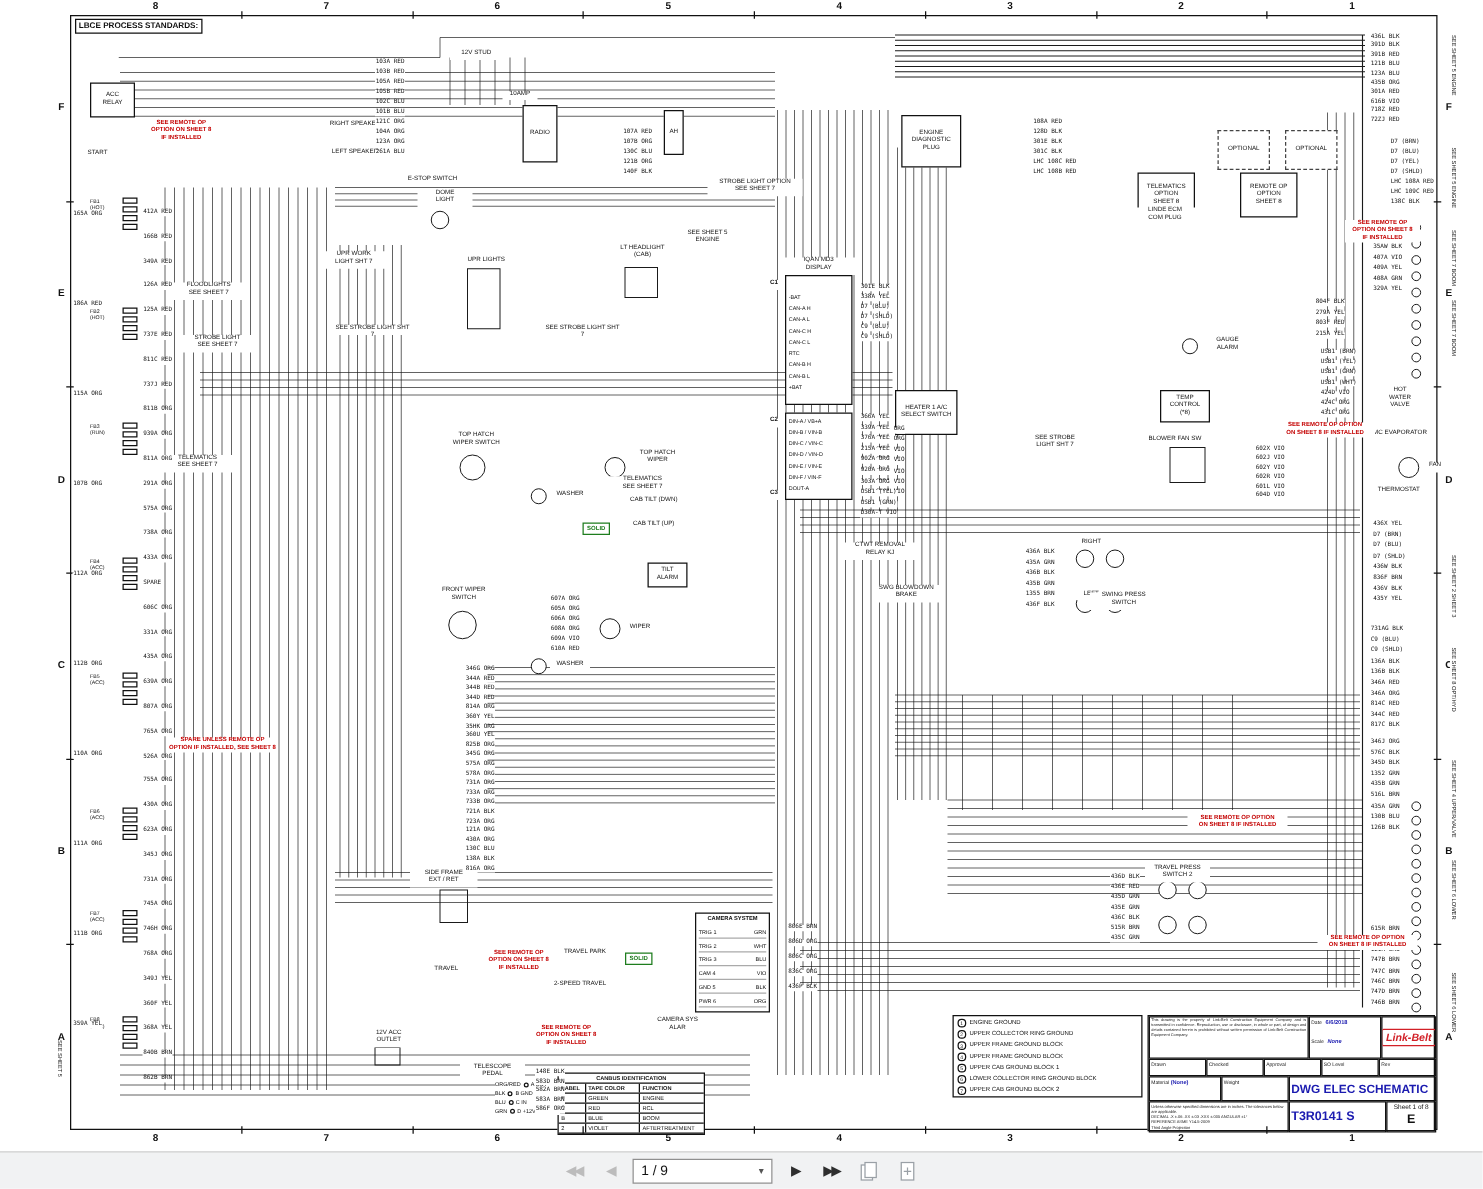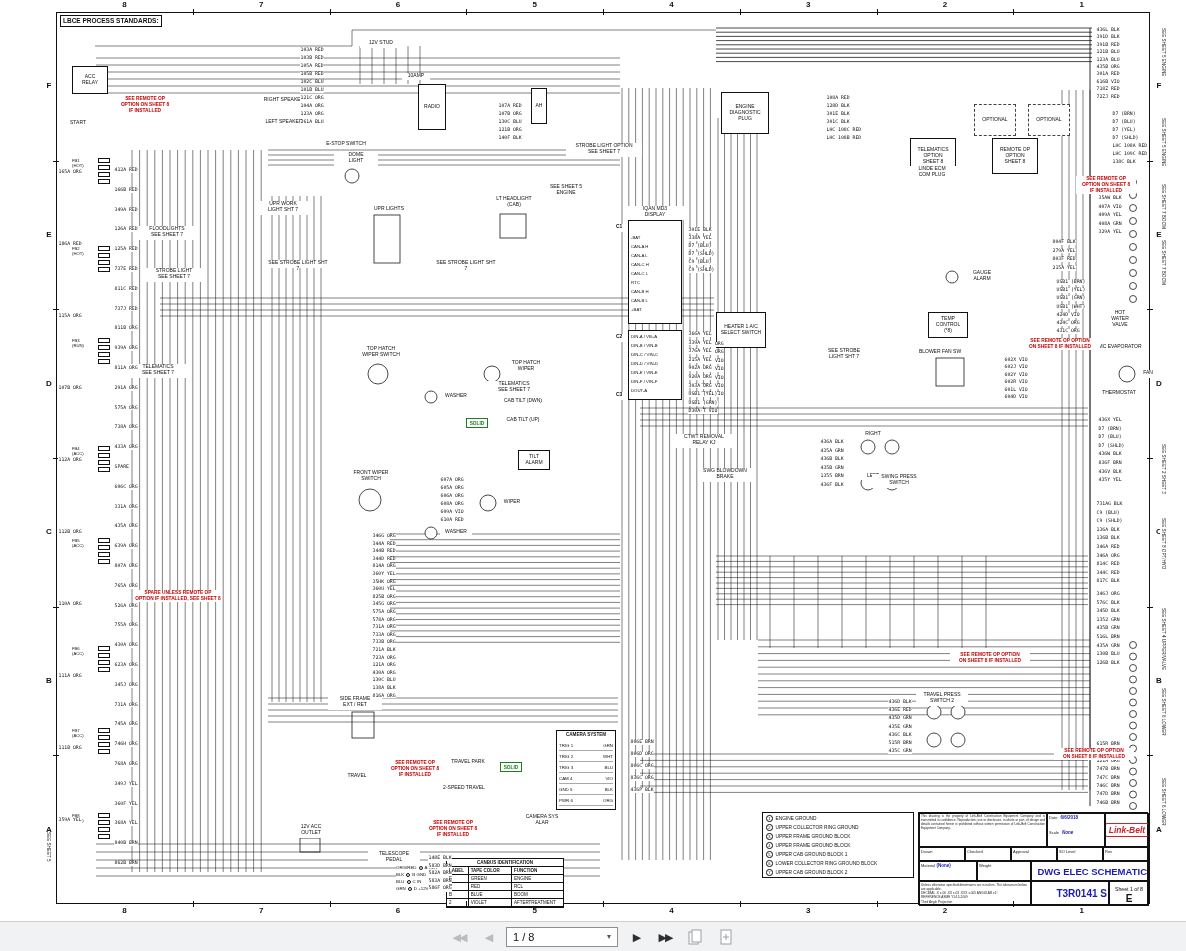--- a/index.html
+++ b/index.html
@@ -32,21 +32,21 @@
   .cb-row span{padding:0 2px;border-right:.4px solid #111;overflow:hidden;white-space:nowrap}
   .cb-row span:nth-child(1){width:22px}
   .cb-row span:nth-child(2){width:44px}
   .cb-row span:nth-child(3){width:52px;border-right:none}
   .cb-head{font-weight:bold}
   .pedal{position:absolute;left:396px;top:864px;width:52px;background:#fff;font-size:4.4px}
   .pedal-row{display:flex;align-items:center;height:7px;gap:2px;white-space:nowrap}
   .pdot{width:4px;height:4px;border:.6px solid #111;border-radius:50%;flex:0 0 auto}
   .tblock{position:absolute;left:918px;top:812px;width:230px;height:93px;border:1.1px solid #111;background:#fff}
   .tb-cell{position:absolute;border:.5px solid #111;font-size:4.5px;overflow:hidden;padding:1px}
-  .tb-center{display:flex;align-items:center;justify-content:flex-end;text-align:center}
+  .tb-center{display:flex;align-items:center;justify-content:flex-start;text-align:center}
   .tb-col{flex-direction:column;gap:1px}
   .disclaimer{font-size:3.1px;line-height:1.25;text-align:justify;color:#222}
   .kv{display:flex;gap:3px;align-items:baseline;height:50%}
   .klabel{font-size:4px;color:#222}
   .blue{color:#1b1bb0;font-weight:bold}
   .it{font-style:italic}
   .bigtitle{font-size:9.5px;white-space:nowrap}
   .bignum{font-size:10px;white-space:nowrap}
   .sheet{font-size:5.2px}
   .size{font-size:10px;font-weight:bold}
@@ -893,21 +893,21 @@
     <div class="vlabel" style="position: absolute; left: 1160px; top: 608px;">SEE SHEET 4 UPPER/VALVE</div>
     <div class="vlabel" style="position: absolute; left: 1160px; top: 688px;">SEE SHEET 6 LOWER</div>
     <div class="vlabel" style="position: absolute; left: 1160px; top: 778px;">SEE SHEET 6 LOWER</div>
     <div class="vlabel" style="position: absolute; left: 45px; top: 832px;">SEE SHEET 5</div>
   </div>
 
 <div class="toolbar">
   <button class="nav dis">◀◀</button>
   <button class="nav dis">◀</button>
   <div class="pagebox">
-    <span>1 / 8</span>
+    <span>1 / 9</span>
     <span class="caret">▾</span>
   </div>
   <button class="nav">▶</button>
   <button class="nav">▶▶</button>
   <button class="icon-btn">
     <svg width="15" height="16" viewBox="0 0 15 16">
         <rect x="1" y="3" width="9" height="12" fill="#fff" stroke="#9aa0a6"></rect>
         <rect x="4" y="1" width="9" height="12" fill="#fff" stroke="#9aa0a6"></rect>
       </svg>
   </button>

